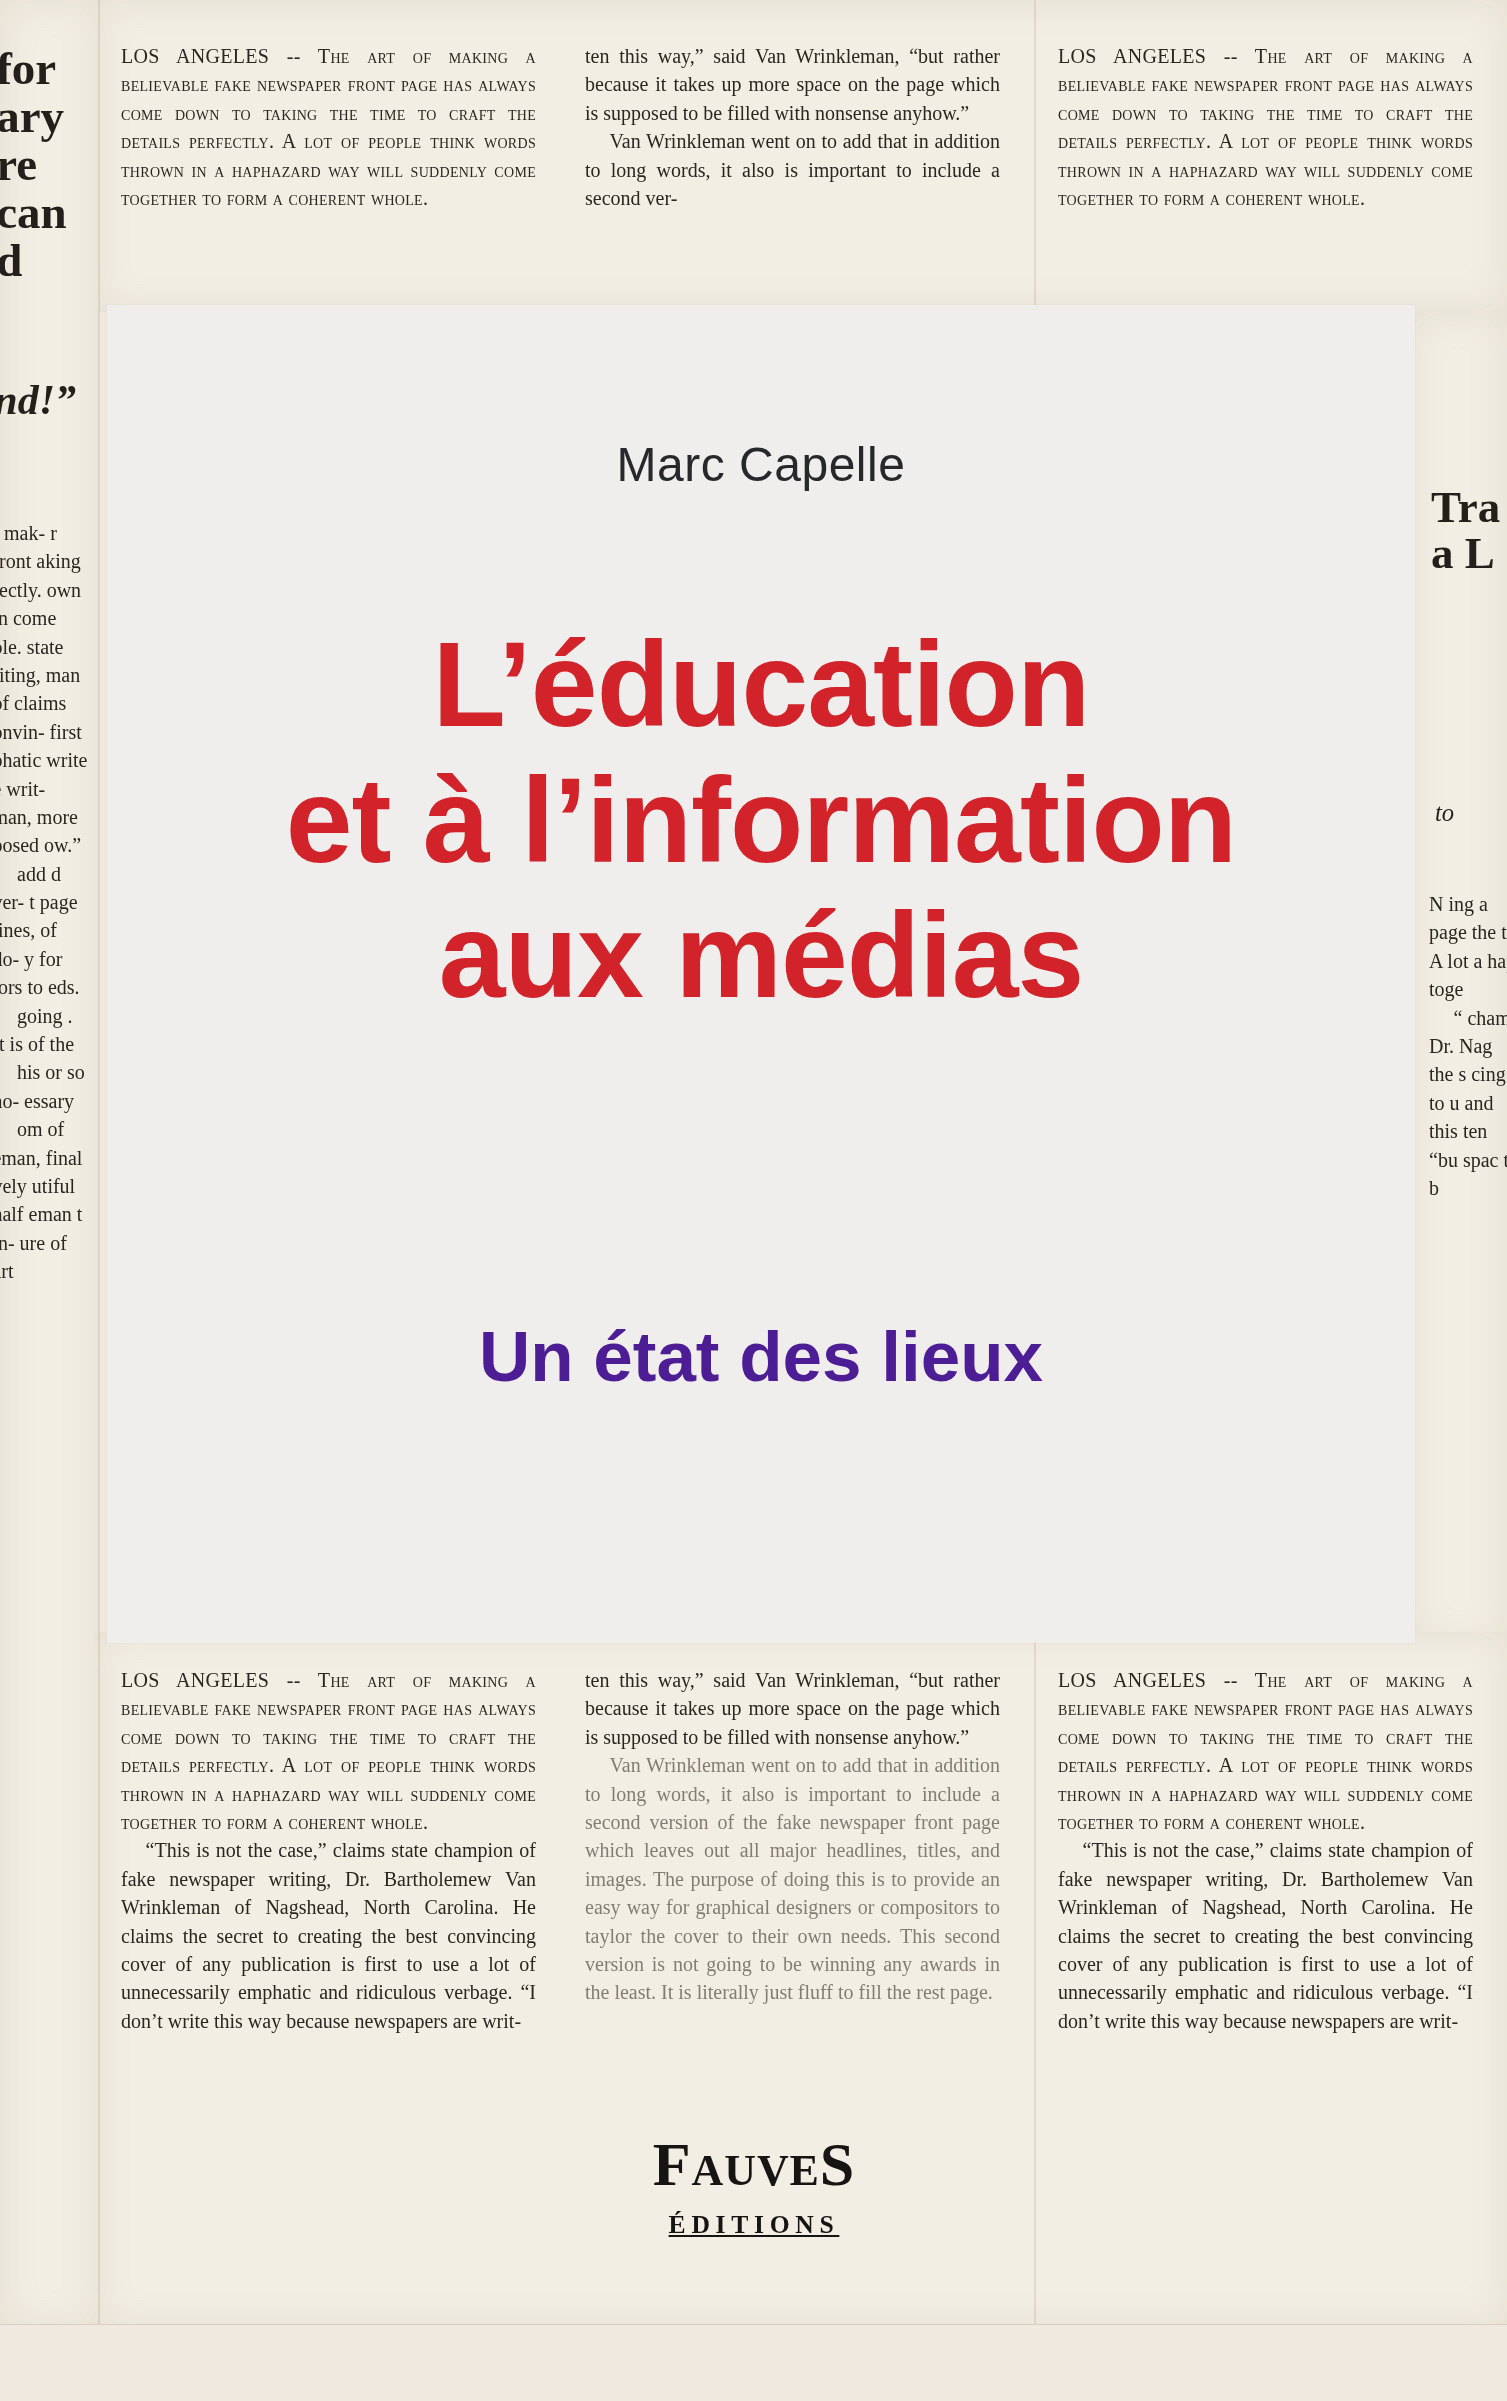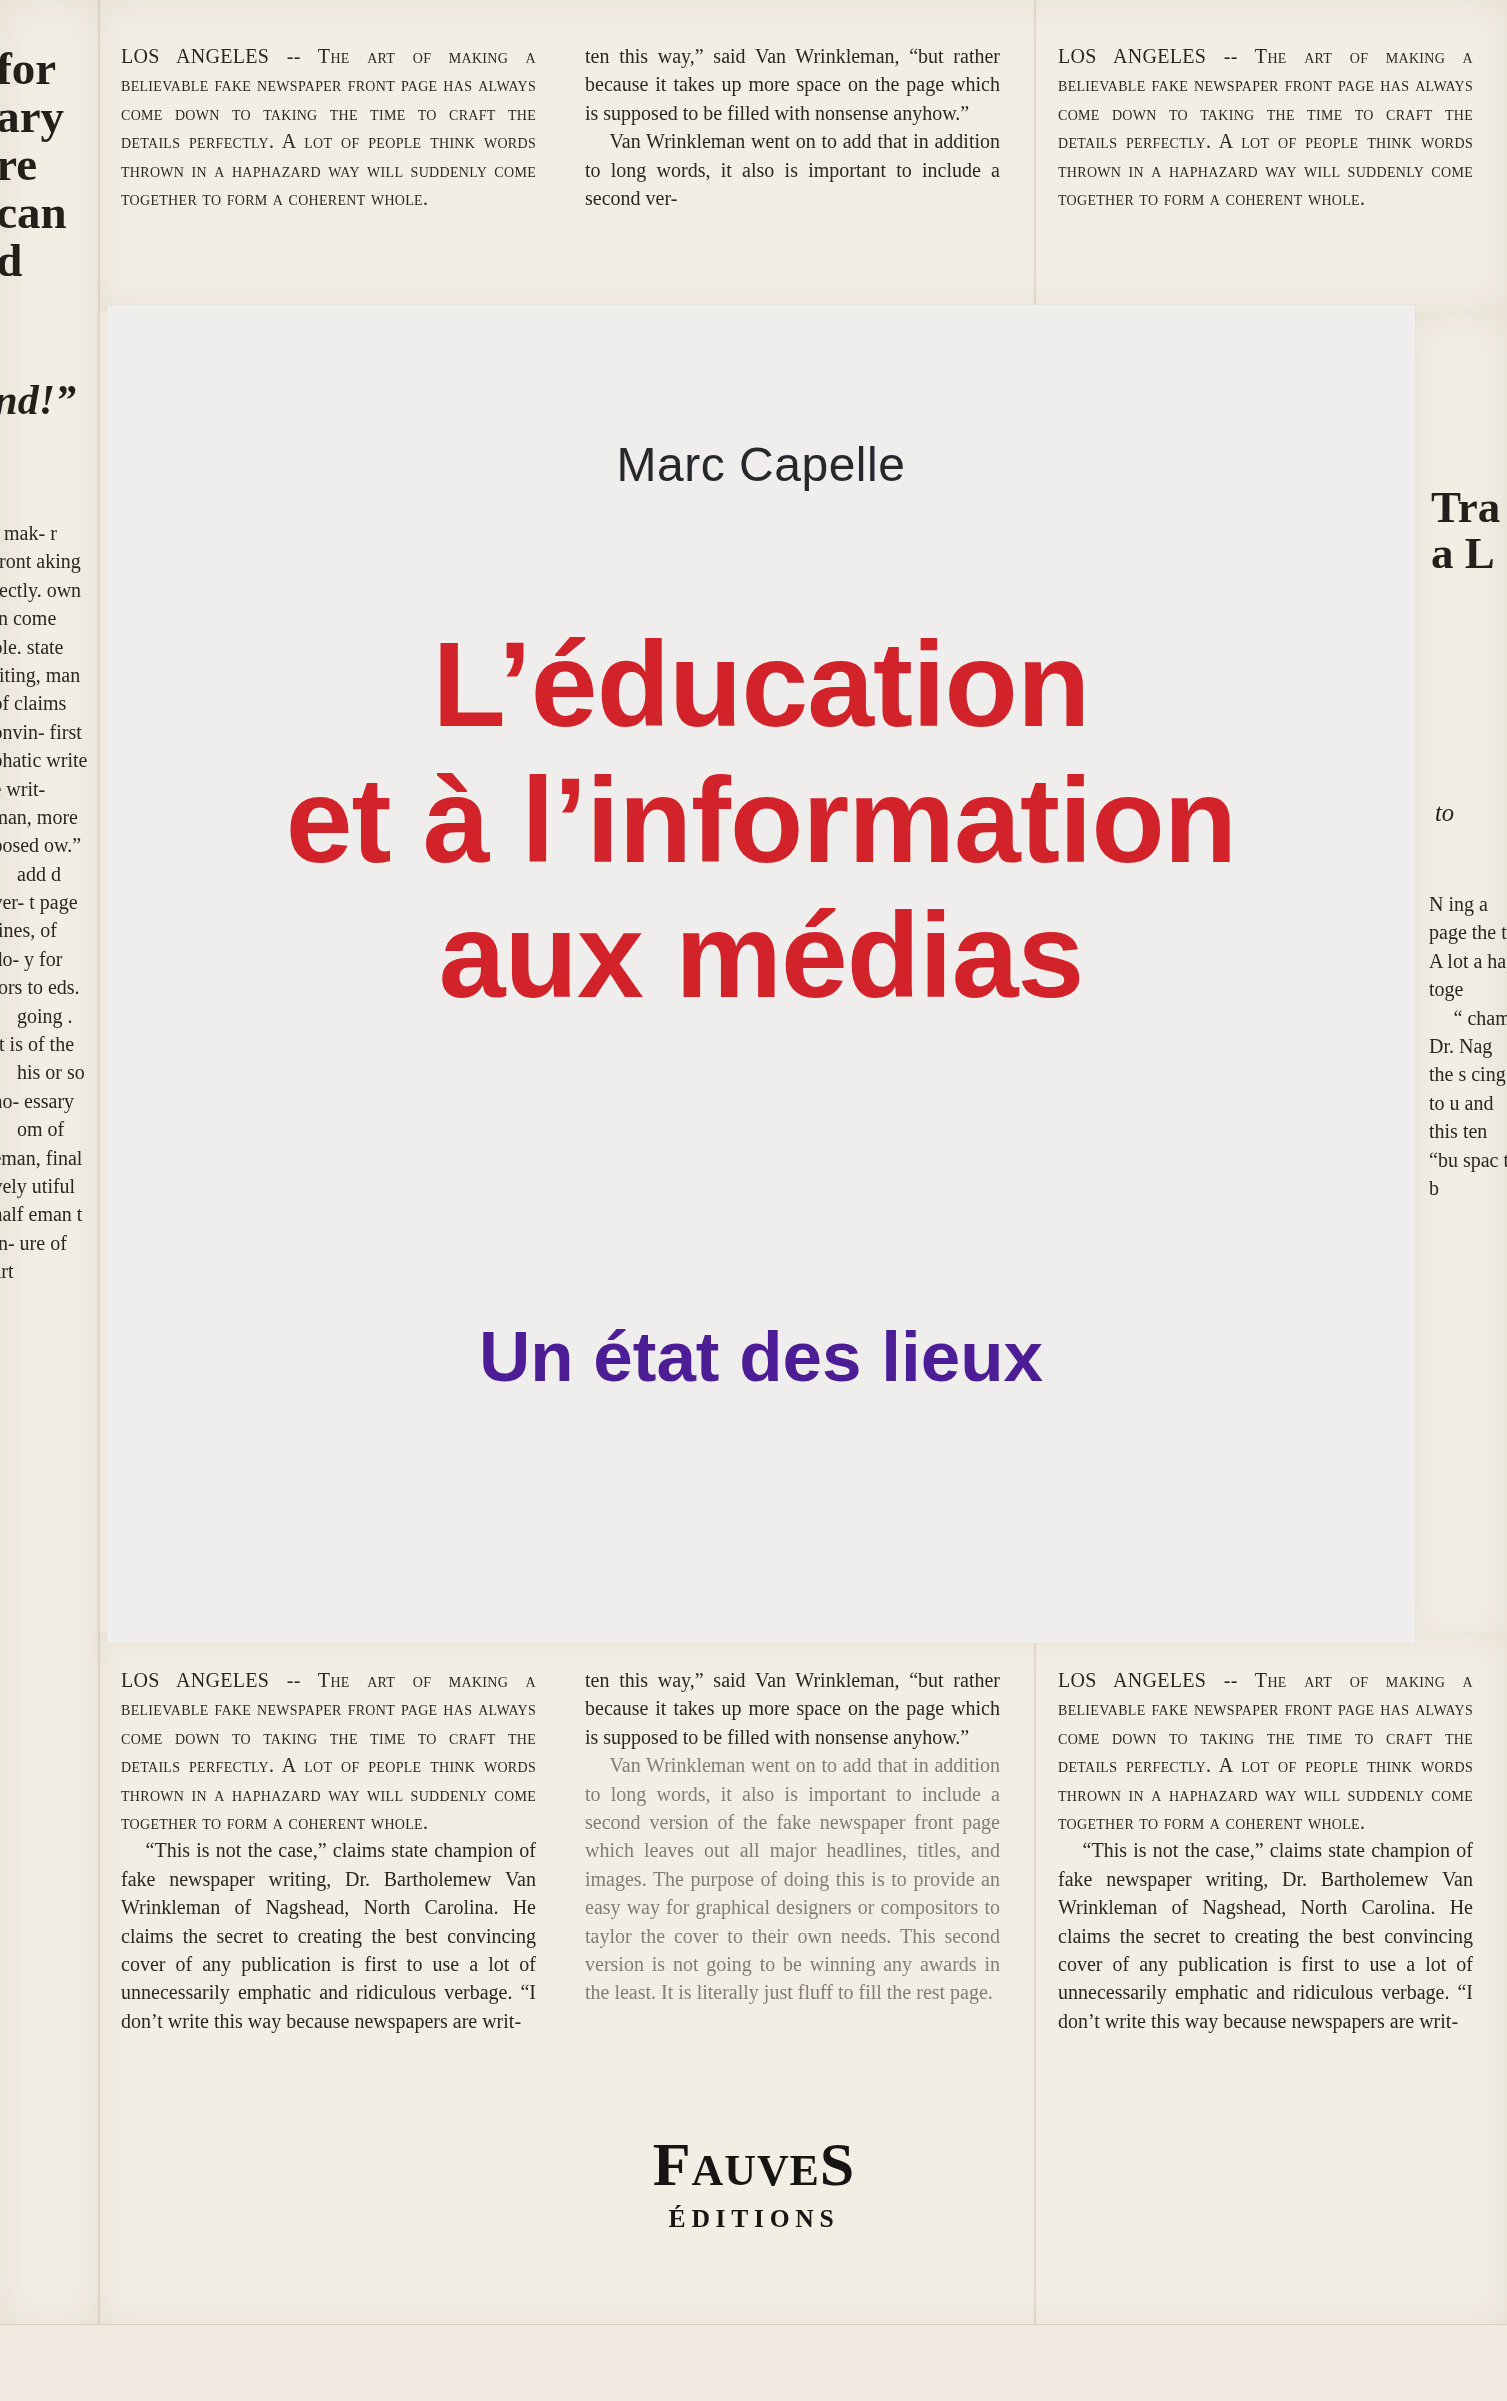--- a/index.html
+++ b/index.html
@@ -116,26 +116,27 @@
   }
   .publisher .pub-name {
     font-family: "Liberation Serif", serif;
     font-size: 62px;
     font-weight: bold;
     color: #171513;
     letter-spacing: 0.9px;
   }
   .publisher .pub-name .small-lett { font-size: 44px; }
   .publisher .pub-sub {
-    margin-top: 4px;
+    margin-top: 10px;
     font-family: "Liberation Serif", serif;
     font-size: 25.6px;
     font-weight: bold;
     letter-spacing: 5.7px;
     color: #171513;
+    text-decoration: underline;
   }
 
   .bottom-strip {
     position: absolute;
     left: 0; right: 0; bottom: 0;
     height: 78px;
     background: #efe9df;
     box-shadow: inset 0 0.9px 0 rgba(150,130,100,0.25);
   }
 </style>

